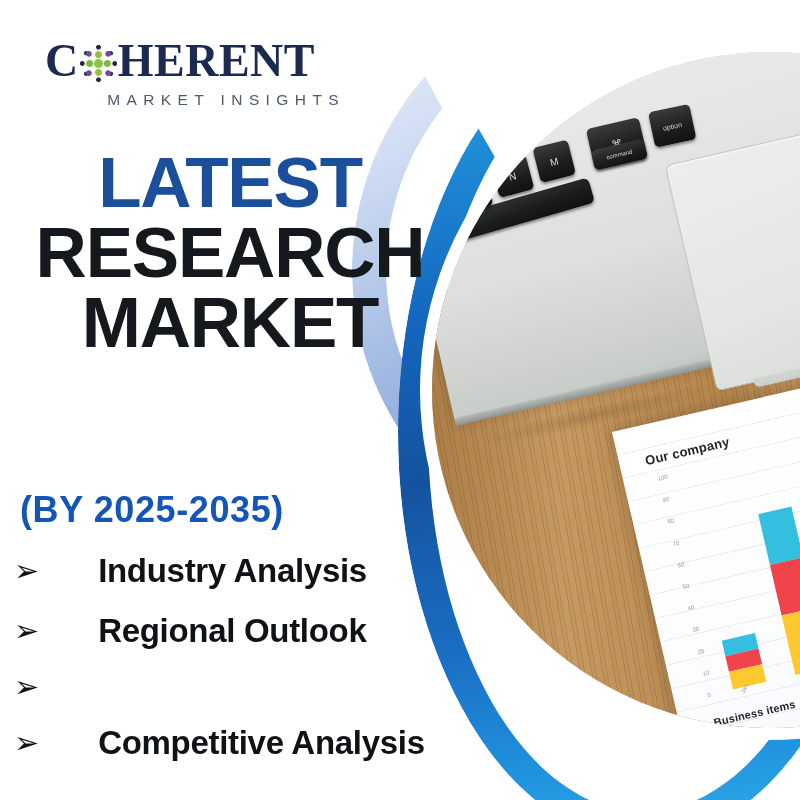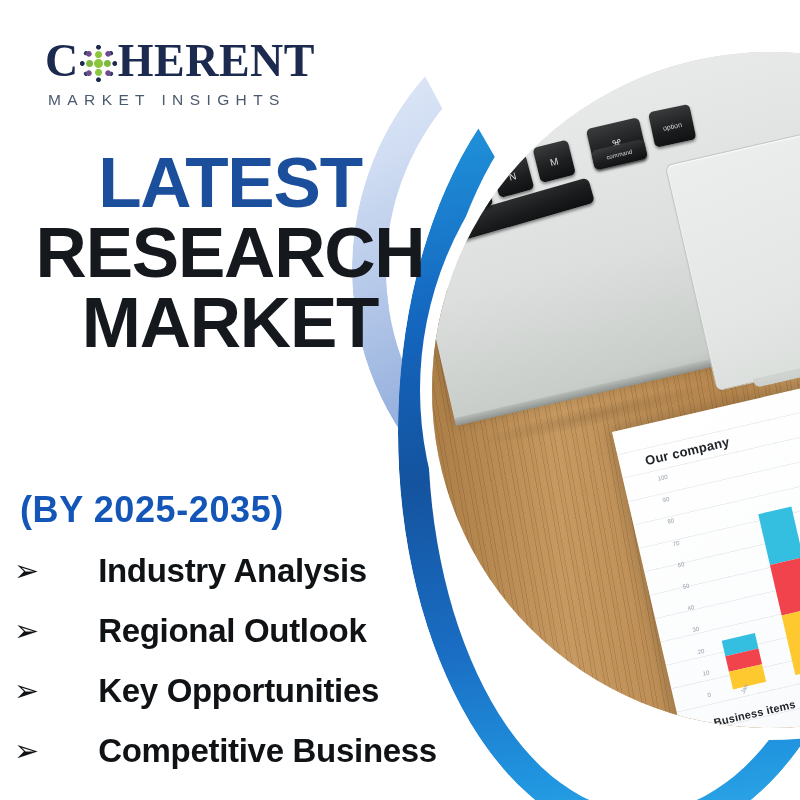--- a/index.html
+++ b/index.html
@@ -159,21 +159,21 @@
       radial-gradient(circle 2.6px at 6% 50%, #1b2a4e 0 2px, transparent 2.8px),
       radial-gradient(circle 2.6px at 94% 50%, #1b2a4e 0 2px, transparent 2.8px),
       radial-gradient(circle 2.4px at 16% 22%, #2e3f66 0 1.8px, transparent 2.6px),
       radial-gradient(circle 2.4px at 84% 22%, #2e3f66 0 1.8px, transparent 2.6px),
       radial-gradient(circle 2.4px at 16% 78%, #2e3f66 0 1.8px, transparent 2.6px),
       radial-gradient(circle 2.4px at 84% 78%, #2e3f66 0 1.8px, transparent 2.6px);
   }
   .logo-sub{
     margin-top:7px;margin-left:3px;
     font-family:"Liberation Sans",sans-serif;font-size:15.5px;font-weight:normal;
-    letter-spacing:6.4px;color:#4b5a6e;white-space:nowrap;
+    letter-spacing:6.4px;color:#4b5a6e;white-space:nowrap;text-align:right;
   }
 
   .headline{position:absolute;left:20px;top:150px;width:420px;text-align:center;}
   .hl{
     font-family:"Liberation Sans",sans-serif;font-weight:bold;
     font-size:71px;line-height:.93;letter-spacing:-1.2px;color:#15181c;
     margin:0 0 4px 0;white-space:nowrap;
   }
   .hl.blue{color:#1b4f9c;}
   .subline{
@@ -328,22 +328,21 @@
         <div class="bullet">
           <span class="bullet-arrow">➢</span>
           <span class="bullet-text">Industry Analysis</span>
         </div>
         <div class="bullet">
           <span class="bullet-arrow">➢</span>
           <span class="bullet-text">Regional Outlook</span>
         </div>
         <div class="bullet">
           <span class="bullet-arrow">➢</span>
-          <span class="bullet-text">Key Opportunities</span>
         </div>
         <div class="bullet">
           <span class="bullet-arrow">➢</span>
-          <span class="bullet-text">Competitive Business</span>
+          <span class="bullet-text">Competitive Analysis</span>
         </div>
       </div>
 
   </div>
 </div>
 
 </body></html>

